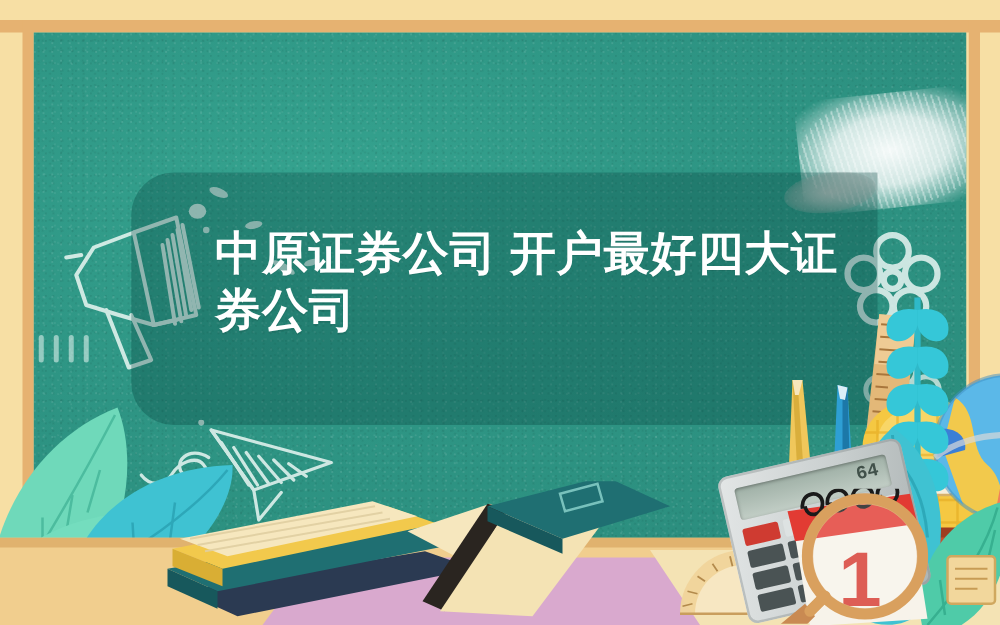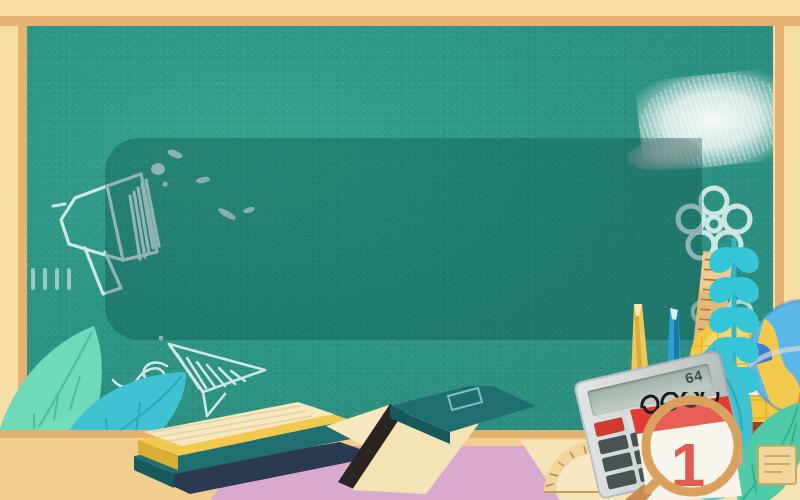--- a/index.html
+++ b/index.html
@@ -192,20 +192,21 @@
             <path d="M18 6 L18 24"></path>
             <path d="M30 6 L30 24"></path>
             <path d="M42 6 L42 24"></path>
         </g>
       </svg>
     </div>
   </div>
 
   <div class="title-panel"></div>
 
+  <div class="headline">中原证券公司 开户最好四大证券公司</div>
 
   <div class="leaf" style="left:-18px;top:322px;">
     <svg width="190" height="180" viewBox="0 0 190 180">
       <path d="M10 172 C4 104 44 30 112 4 C128 44 122 118 70 162 C50 178 26 180 10 172 Z" fill="#6FD9BA"></path>
       <g stroke="#47B79A" stroke-width="2" fill="none" opacity=".85">
         <path d="M18 168 C50 118 84 60 110 10"></path>
         <path d="M34 150 L30 112 M52 130 L52 92 M70 110 L76 74 M88 88 L98 54 M22 158 L10 132"></path>
       </g>
     </svg>
   </div>

